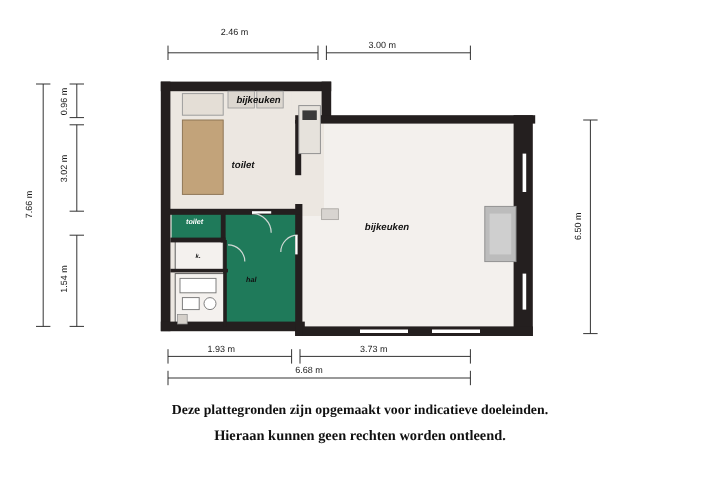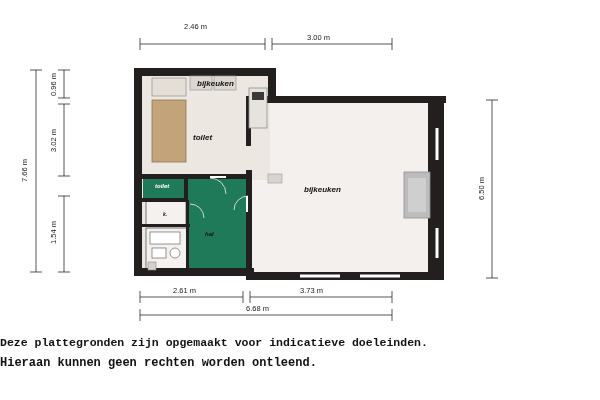--- a/index.html
+++ b/index.html
@@ -30,23 +30,24 @@
     white-space:nowrap;
     font-style:italic;
   }
   .room-label.small { font-size:6px; }
   .room-label.tiny { font-size:5px; }
   .room-label.white { color:#ffffff; }
 
   .disclaimer {
     position:absolute;
     left:0; width:600px;
+    text-align:center;
     font-weight:bold;
     color:#111111;
-    font-family:Liberation Mono, monospace;
+    font-family:Liberation Serif, serif;
   }
   #disc1 { top:336px; font-size:11.5px; }
   #disc2 { top:356px; font-size:12px; }
 </style>
 </head>
 <body>
 
 <svg id="plan" viewBox="0 0 600 400">
 
   <rect x="243" y="101" width="200" height="175" fill="#f3f0ed"></rect>
@@ -159,21 +160,21 @@
 
     <line x1="492" y1="100" x2="492" y2="278"></line>
     <line x1="486" y1="100" x2="498" y2="100"></line>
     <line x1="486" y1="278" x2="498" y2="278"></line>
   </g>
 </svg>
 
 <div class="dim-label" style="left:184px; top:22px;">2.46 m</div>
 <div class="dim-label" style="left:295px; top:33px;padding-left:12px;">3.00 m</div>
 
-<div class="dim-label" style="left:173px; top:286px;">2.61 m</div>
+<div class="dim-label" style="left:173px; top:286px;">1.93 m</div>
 <div class="dim-label" style="left:300px; top:286px;">3.73 m</div>
 <div class="dim-label" style="left:246px; top:304px;">6.68 m</div>
 
 <div class="dim-label vert" style="left:42px; top:80px; transform:rotate(-90deg);">0.96 m</div>
 <div class="dim-label vert" style="left:42px; top:136px; transform:rotate(-90deg);">3.02 m</div>
 <div class="dim-label vert" style="left:42px; top:228px; transform:rotate(-90deg);">1.54 m</div>
 <div class="dim-label vert" style="left:13px; top:166px; transform:rotate(-90deg);">7.66 m</div>
 
 <div class="dim-label vert" style="left:470px; top:184px; transform:rotate(-90deg);">6.50 m</div>
 

